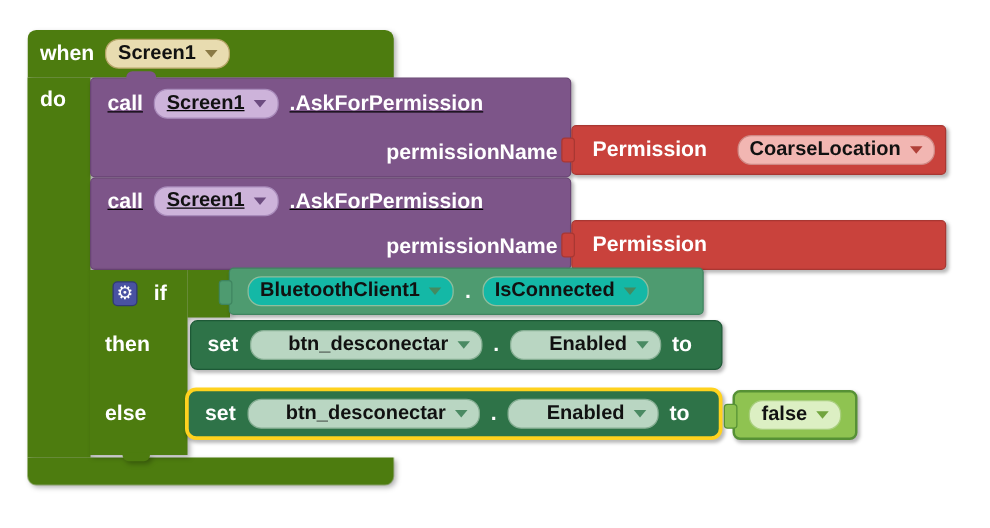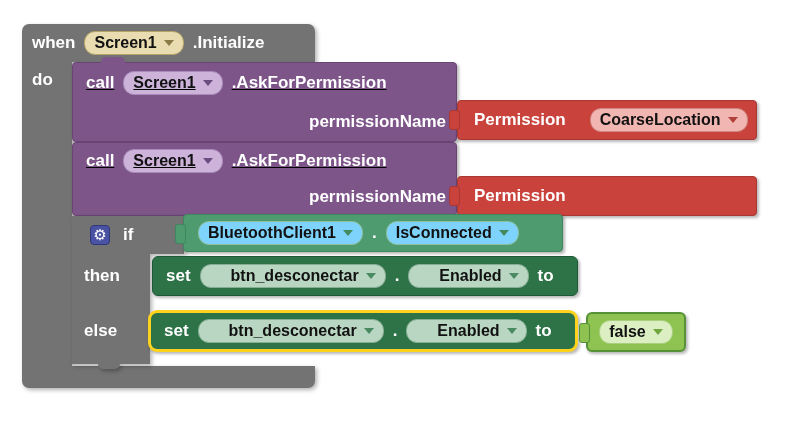--- a/index.html
+++ b/index.html
@@ -5,21 +5,21 @@
   html,body{margin:0;padding:0;background:#fff;}
   *{box-sizing:border-box;}
   #canvas{
     position:relative;width:792px;height:422px;background:#ffffff;overflow:hidden;
     font-family:"Liberation Sans",sans-serif;font-weight:bold;
   }
   .abs{position:absolute;}
   .lbl{color:#fff;font-size:17px;white-space:nowrap;}
   .blk-row{display:flex;align-items:center;}
   
-  .gold{background:#737373;}
+  .gold{background:#4d7c0f;}
   .gold-wrap{filter:drop-shadow(2px 2px 2px rgba(0,0,0,0.30));}
   #ev-header{left:22px;top:24px;width:293px;height:38px;border-radius:7px 7px 0 0;padding-left:10px;gap:9px;}
   #ev-strip{left:22px;top:62px;width:50px;height:304px;}
   #ev-bottom{left:22px;top:366px;width:293px;height:22px;border-radius:0 0 7px 7px;}
   #do-label{left:32px;top:64px;height:32px;display:flex;align-items:center;}
   #if-spine{left:72px;top:216px;width:78px;height:148px;}
   #if-rowext{left:150px;top:216px;width:34px;height:38px;}
   #if-bump{left:98px;top:362px;width:22px;height:7px;border-radius:0 0 5px 5px;}
   #if-row{left:90px;top:219px;height:32px;gap:13px;}
   #then-label{left:84px;top:256px;height:40px;display:flex;align-items:center;}
@@ -46,21 +46,21 @@
   .red{background:#C9423C;border:1px solid #A93732;border-radius:4px;padding-left:16px;gap:24px;}
   #perm1{left:457px;top:100px;width:300px;height:40px;}
   #perm2{left:457px;top:176px;width:300px;height:40px;}
   .tab-red{background:#C9423C;border:1px solid #A93732;}
   .pill-red{background:#F2B6B2;border:1px solid #D08884;}
   .pill-red .caret{border-top-color:#B04039;}
   
   .green{background:#4E9B70;border:1px solid #3F8560;border-radius:4px;padding-left:14px;gap:9px;}
   #cond{left:183px;top:214px;width:380px;height:38px;}
   .tab-green{background:#4E9B70;border:1px solid #3F8560;}
-  .pill-green{background:#7dd3fc;border:1px solid #8FBE9D;}
+  .pill-green{background:#14b8a6;border:1px solid #8FBE9D;}
   .pill-green .caret{border-top-color:#448A60;}
   
   .dkgreen{background:#2E7348;border:1px solid #1D5936;border-radius:6px;padding-left:13px;gap:9px;}
   #set-then{left:152px;top:256px;width:426px;height:40px;}
   #set-else{left:148px;top:310px;width:430px;height:42px;border:3px solid #FFD21E;border-radius:9px;}
   .pill-dk{background:#B9D6C2;border:1px solid #86AE93;padding-left:30px;}
   .pill-dk .caret{border-top-color:#4A8A63;}
   
   .lime{background:#8FC351;border:2px solid #569135;border-radius:6px;display:flex;align-items:center;justify-content:center;}
   #true-blk{left:586px;top:258px;width:78px;height:38px;}
@@ -74,21 +74,20 @@
 
 <div id="canvas">
 
   <div class="gold-wrap">
     <div id="ev-header" class="abs gold blk-row">
       <span class="lbl">when</span>
       <span class="pill" style="background:#E8DCB0;border:1px solid #B5A567;">
         <span>Screen1</span>
         <span class="caret" style="border-top-color:#8A7A45;"></span>
       </span>
-      <span class="lbl">.Initialize</span>
     </div>
     <div id="ev-strip" class="abs gold"></div>
     <div id="ev-bottom" class="abs gold"></div>
     <div id="do-label" class="abs lbl">do</div>
   </div>
 
   <div id="call1" class="abs purple block">
     <div class="bump-purple"></div>
     <div class="blk-row row-a">
       <span class="lbl">call</span>

